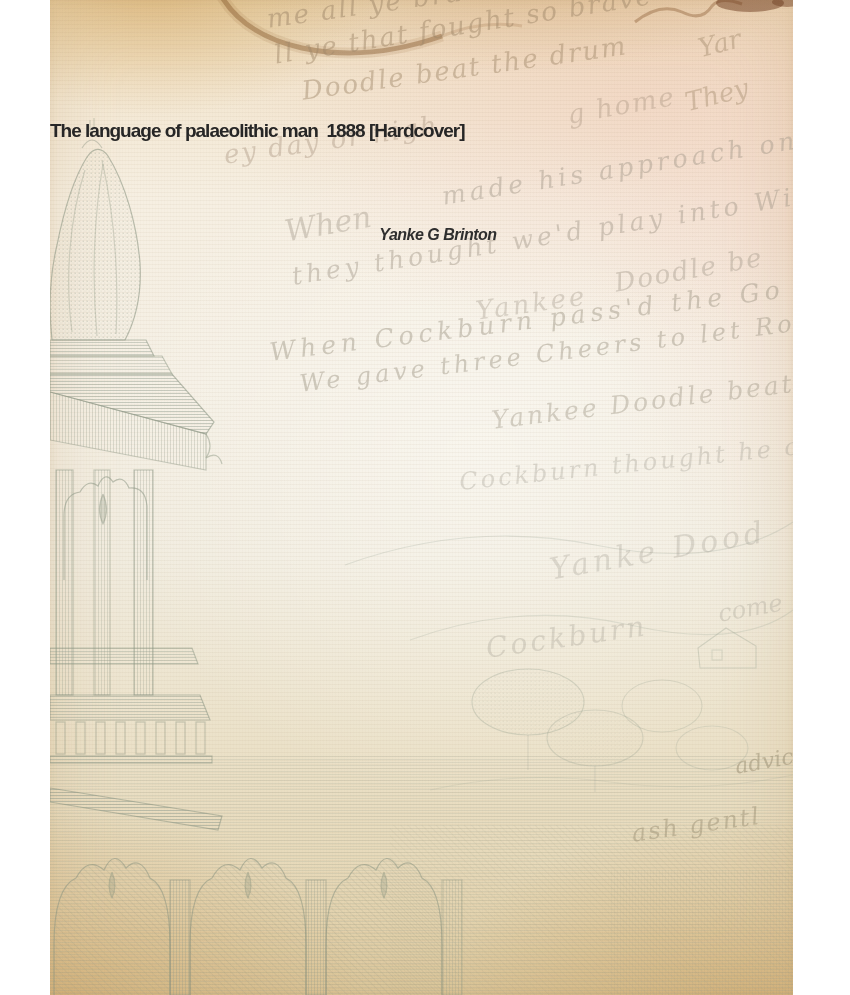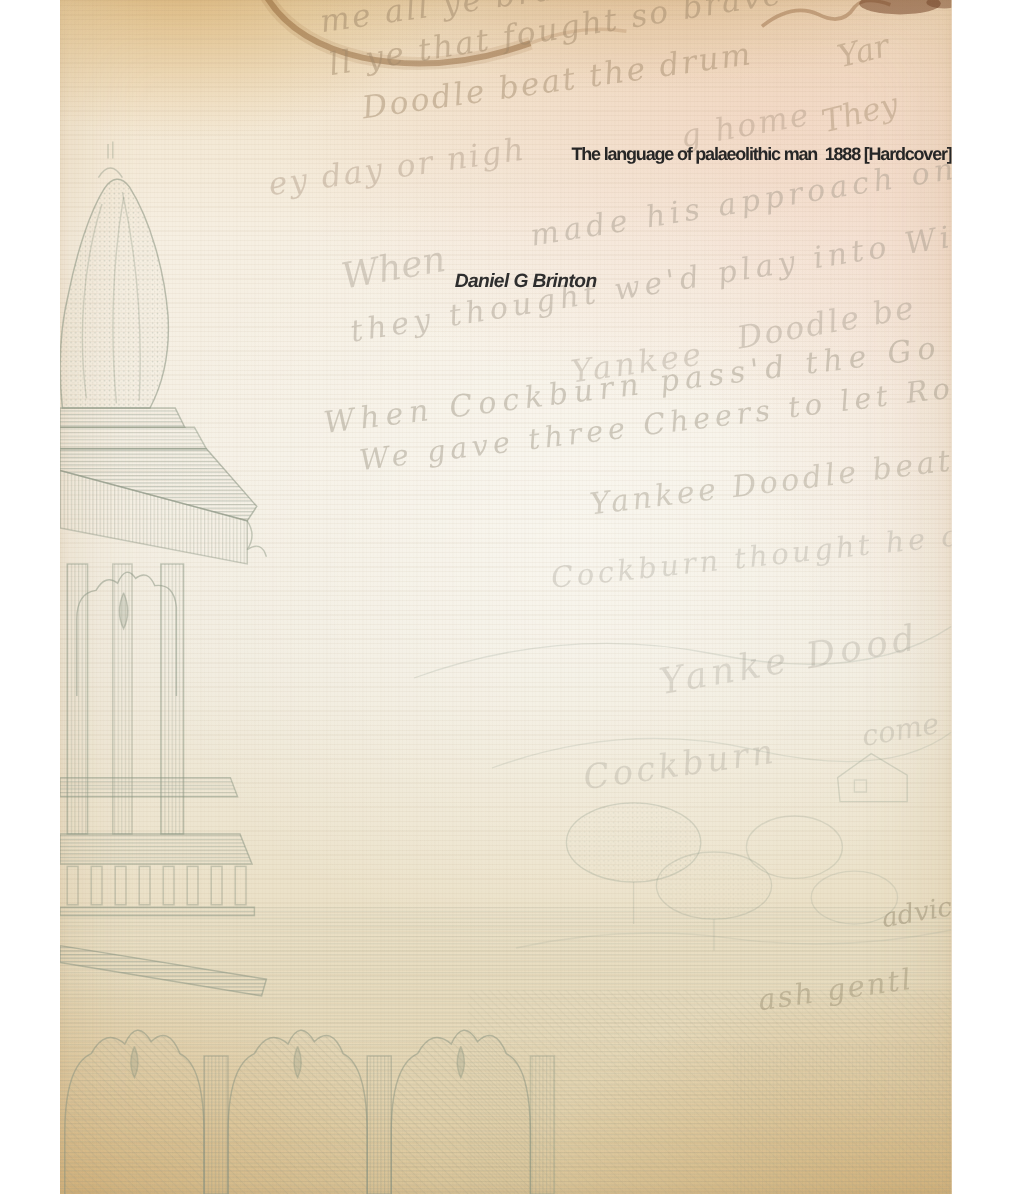--- a/index.html
+++ b/index.html
@@ -28,22 +28,22 @@
       repeating-linear-gradient(90deg, rgba(148,120,82,0.025) 0 1px, rgba(0,0,0,0) 1px 3px);
   }
   .engraving{position:absolute;left:0;top:0;width:743px;height:995px;}
 
   .hw{
     position:absolute;font-family:"DejaVu Serif",serif;font-style:italic;
     white-space:nowrap;transform-origin:0 0;pointer-events:none;
   }
 
   .title{
-    position:absolute;top:120px;left:0;width:100%;text-align:right;
-    font-family:"Liberation Sans",sans-serif;font-weight:bold;font-size:15px;
+    position:absolute;top:120px;left:0;width:100%;text-align:left;
+    font-family:"Liberation Sans",sans-serif;font-weight:bold;font-size:19px;
     letter-spacing:-1px;color:#262626;white-space:pre-wrap;
   }
   .author{
     position:absolute;top:226px;left:388px;transform:translateX(-50%);
     font-family:"Liberation Sans",sans-serif;font-weight:bold;font-style:italic;
     font-size:16px;letter-spacing:-0.5px;color:#2e2e2e;white-space:nowrap;
   }
 </style>
 </head>
 <body>
@@ -164,15 +164,15 @@
     <span class="hw" style="left:408px;top:468px;font-size:24px;opacity:.3;transform:rotate(-6deg);color:#99958a;letter-spacing:3px;">Cockburn thought he co</span>
     <span class="hw" style="left:497px;top:552px;font-size:30px;opacity:.28;transform:rotate(-10deg);color:#99958a;letter-spacing:4px;">Yanke Dood</span>
     <span class="hw" style="left:666px;top:600px;font-size:24px;opacity:.28;transform:rotate(-10deg);color:#99958a;">come</span>
     <span class="hw" style="left:434px;top:632px;font-size:28px;opacity:.28;transform:rotate(-8deg);color:#99958a;letter-spacing:3px;">Cockburn</span>
     <span class="hw" style="left:683px;top:754px;font-size:22px;opacity:.45;transform:rotate(-10deg);color:#8f8468;">advic</span>
     <span class="hw" style="left:580px;top:820px;font-size:24px;opacity:.4;transform:rotate(-8deg);color:#8f8468;letter-spacing:2px;">ash gentl</span>
 
     <div class="texture"></div>
 
     <div class="title">The language of palaeolithic man  1888 [Hardcover]</div>
-    <div class="author">Daniel G Brinton</div>
+    <div class="author">Yanke G Brinton</div>
   </div>
 </div>
 
 </body></html>

